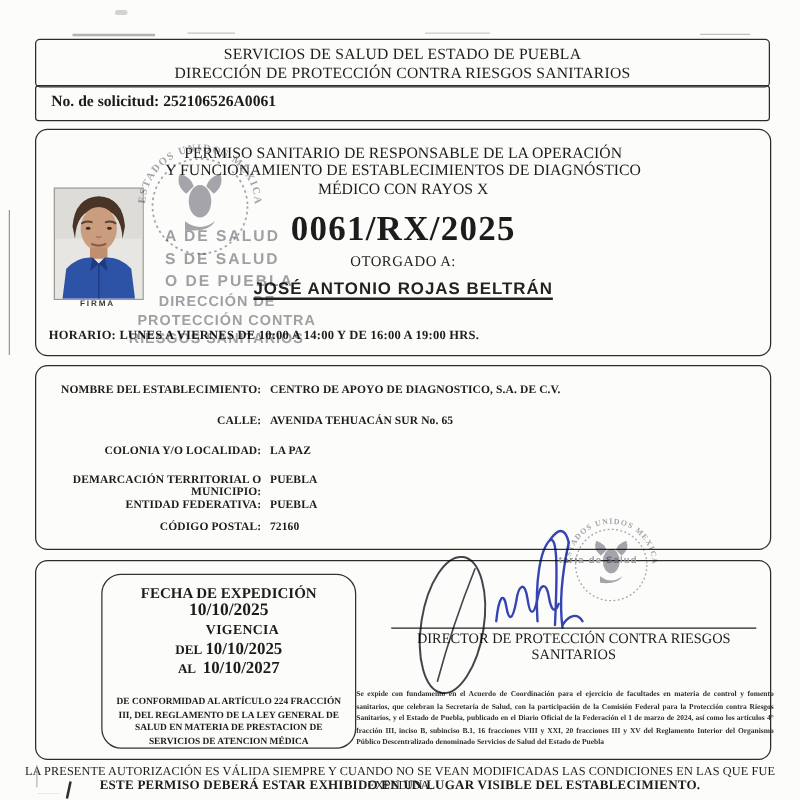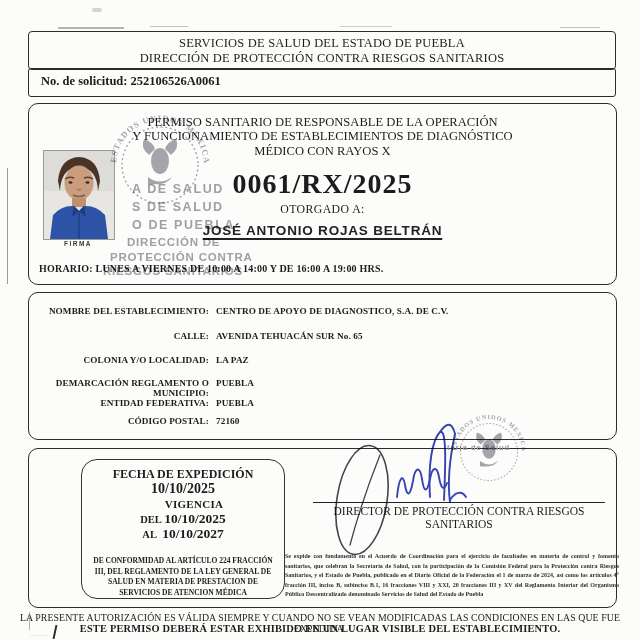--- a/index.html
+++ b/index.html
@@ -164,21 +164,21 @@
     </div>
     <div class="row" style="top:38px;">
       <span class="lab">CALLE:</span>
       <span class="val">AVENIDA TEHUACÁN SUR No. 65</span>
     </div>
     <div class="row" style="top:62px;">
       <span class="lab">COLONIA Y/O LOCALIDAD:</span>
       <span class="val">LA PAZ</span>
     </div>
     <div class="row" style="top:85px;">
-      <span class="lab">DEMARCACIÓN REGLAMENTO O MUNICIPIO:</span>
+      <span class="lab">DEMARCACIÓN TERRITORIAL O MUNICIPIO:</span>
       <span class="val">PUEBLA</span>
     </div>
     <div class="row" style="top:105px;">
       <span class="lab">ENTIDAD FEDERATIVA:</span>
       <span class="val">PUEBLA</span>
     </div>
     <div class="row" style="top:123px;">
       <span class="lab">CÓDIGO POSTAL:</span>
       <span class="val">72160</span>
     </div>

